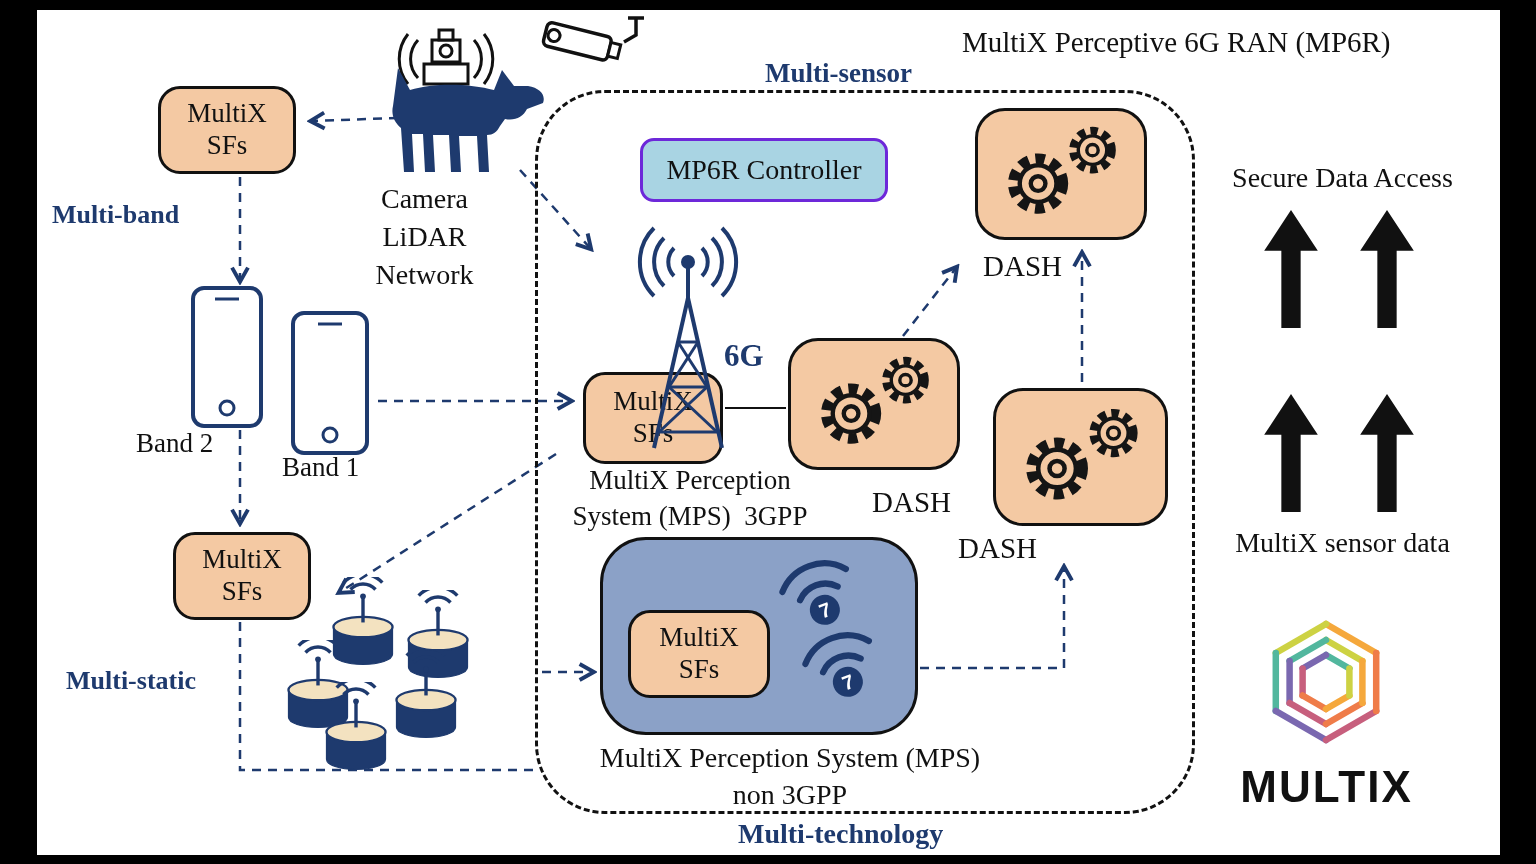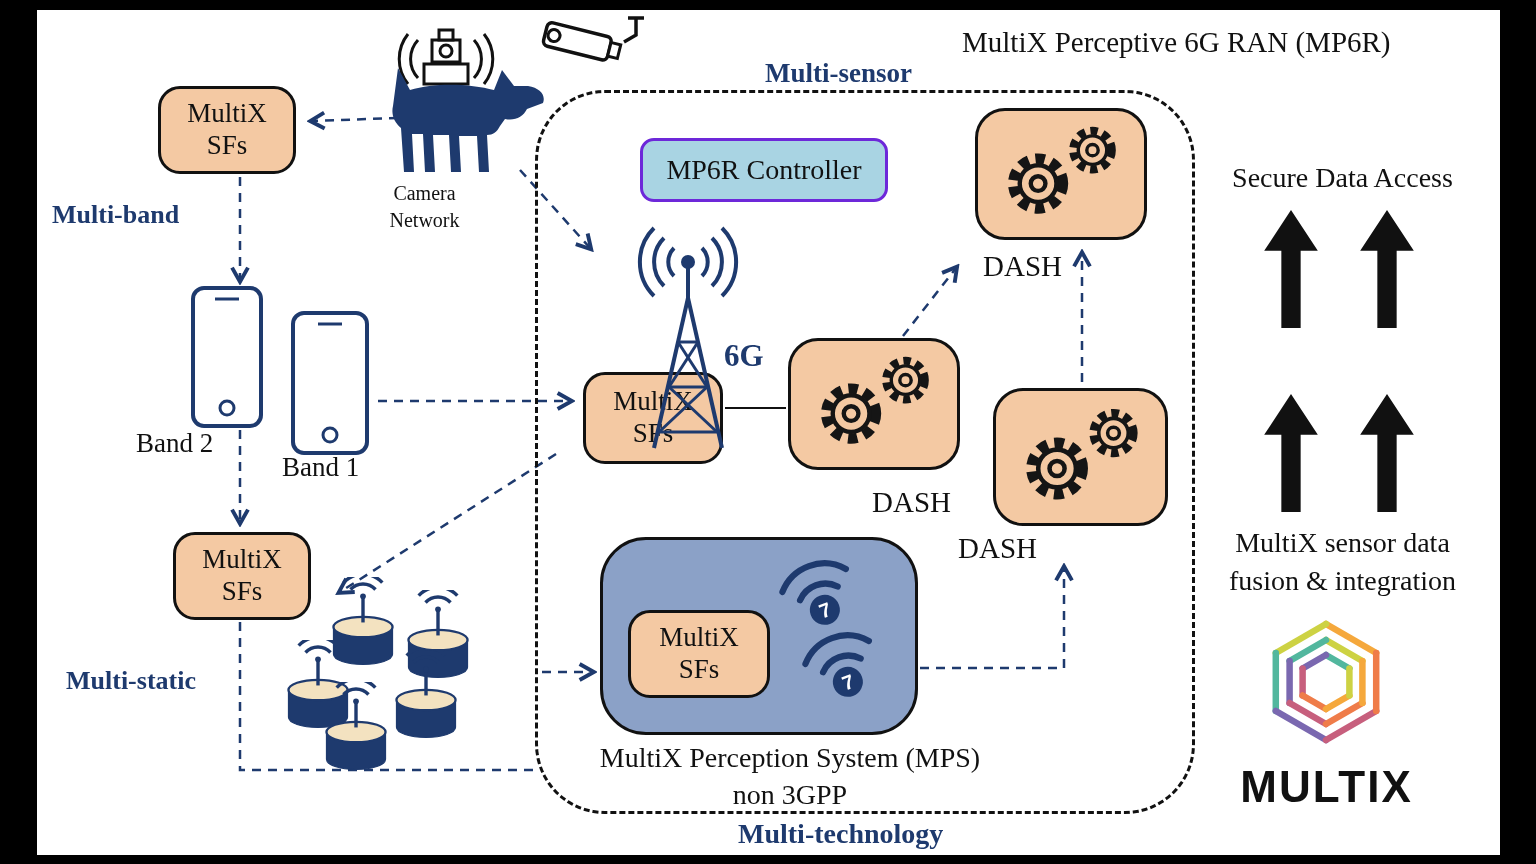--- a/index.html
+++ b/index.html
@@ -110,22 +110,23 @@
     <path d="M86,32 L98,25 L98,8 M90,8 L106,8" fill="none" stroke="#111" stroke-width="3.5"></path>
   </svg>
 
   <svg class="abs z2" style="left:376px;top:64px;width:178px;height:118px" viewBox="0 0 178 118">
     <path fill="#1e3a6e" d="M22,4 L34,26 C60,18 95,20 118,26 L126,6 L138,22 L152,22 C164,24 170,31 167,39 L151,45
          C147,53 139,57 129,55 L124,62 C121,68 117,71 111,71 L113,108 L103,108 L101,72 L83,72
          L85,108 L75,108 L73,71 L57,71 L59,108 L49,108 L47,70 L36,70 L38,108 L28,108 L25,64
          C18,58 15,50 17,42 Z"></path>
   </svg>
 
-  <div class="abs serif center z2" style="left:352px;top:180px;width:145px;font-size:20px;line-height:1.36">
+  <div class="abs serif center z2" style="left:352px;top:180px;width:145px;font-size:28px;line-height:1.36">
     <div>Camera</div>
+    <div>LiDAR</div>
     <div>Network</div>
   </div>
 
   <svg class="abs z2" style="left:190px;top:285px;width:74px;height:144px" viewBox="0 0 74 144">
     <rect x="3" y="3" width="68" height="138" rx="11" fill="#fff" stroke="#1e3a6e" stroke-width="4"></rect>
     <line x1="25" y1="14" x2="49" y2="14" stroke="#1e3a6e" stroke-width="3"></line>
     <circle cx="37" cy="123" r="7" fill="none" stroke="#1e3a6e" stroke-width="3"></circle>
   </svg>
   <svg class="abs z2" style="left:290px;top:310px;width:80px;height:146px" viewBox="0 0 80 146">
     <rect x="3" y="3" width="74" height="140" rx="11" fill="#fff" stroke="#1e3a6e" stroke-width="4"></rect>
@@ -175,20 +176,24 @@
     </g>
     <circle cx="92" cy="52" r="7" fill="#1e3a6e"></circle>
   </svg>
   <div class="abs navy-label z3" style="left:724px;top:338px;font-size:31px">6G</div>
 
   <div class="abs sfs" style="left:583px;top:372px;width:140px;height:92px">
     <span>MultiX</span>
     <span>SFs</span>
   </div>
 
+  <div class="abs serif center z2" style="left:540px;top:462px;width:300px;font-size:27px;line-height:1.35">
+    <div>MultiX Perception</div>
+    <div class="pre">System (MPS)  3GPP</div>
+  </div>
 
   <div class="abs gearbox" style="left:975px;top:108px;width:172px;height:132px">
     <svg style="width:100%;height:100%" viewBox="0 0 172 132">
       <use href="#gear" x="22" y="36" width="80" height="80"></use>
       <use href="#gear" x="88" y="10" width="62" height="62"></use>
     </svg>
   </div>
   <div class="abs serif z2" style="left:983px;top:250px;font-size:29px">DASH</div>
 
   <div class="abs gearbox" style="left:788px;top:338px;width:172px;height:132px">
@@ -231,21 +236,20 @@
   <svg class="abs z2" style="left:1256px;top:210px;width:170px;height:120px" viewBox="0 0 170 120">
     <use href="#uparrow" x="2" y="0" width="66" height="118"></use>
     <use href="#uparrow" x="98" y="0" width="66" height="118"></use>
   </svg>
   <svg class="abs z2" style="left:1256px;top:394px;width:170px;height:120px" viewBox="0 0 170 120">
     <use href="#uparrow" x="2" y="0" width="66" height="118"></use>
     <use href="#uparrow" x="98" y="0" width="66" height="118"></use>
   </svg>
   <div class="abs serif center z2" style="left:1200px;top:524px;width:285px;font-size:28px;line-height:1.35">
     <div>MultiX sensor data</div>
-    <div>fusion &amp; integration</div>
   </div>
 
   <svg class="abs z2" style="left:1256px;top:606px;width:140px;height:152px" viewBox="0 0 140 150">
     <g stroke-width="6.5" stroke-linecap="round" fill="none">
       <line x1="120.2" y1="46" x2="70" y2="17" stroke="#f5a83c"></line>
       <line x1="70" y1="17" x2="19.8" y2="46" stroke="#cdd243"></line>
       <line x1="19.8" y1="46" x2="19.8" y2="104" stroke="#52b79e"></line>
       <line x1="19.8" y1="104" x2="70" y2="133" stroke="#7a68b0"></line>
       <line x1="70" y1="133" x2="120.2" y2="104" stroke="#c75f7d"></line>
       <line x1="120.2" y1="104" x2="120.2" y2="46" stroke="#ef7c49"></line>

